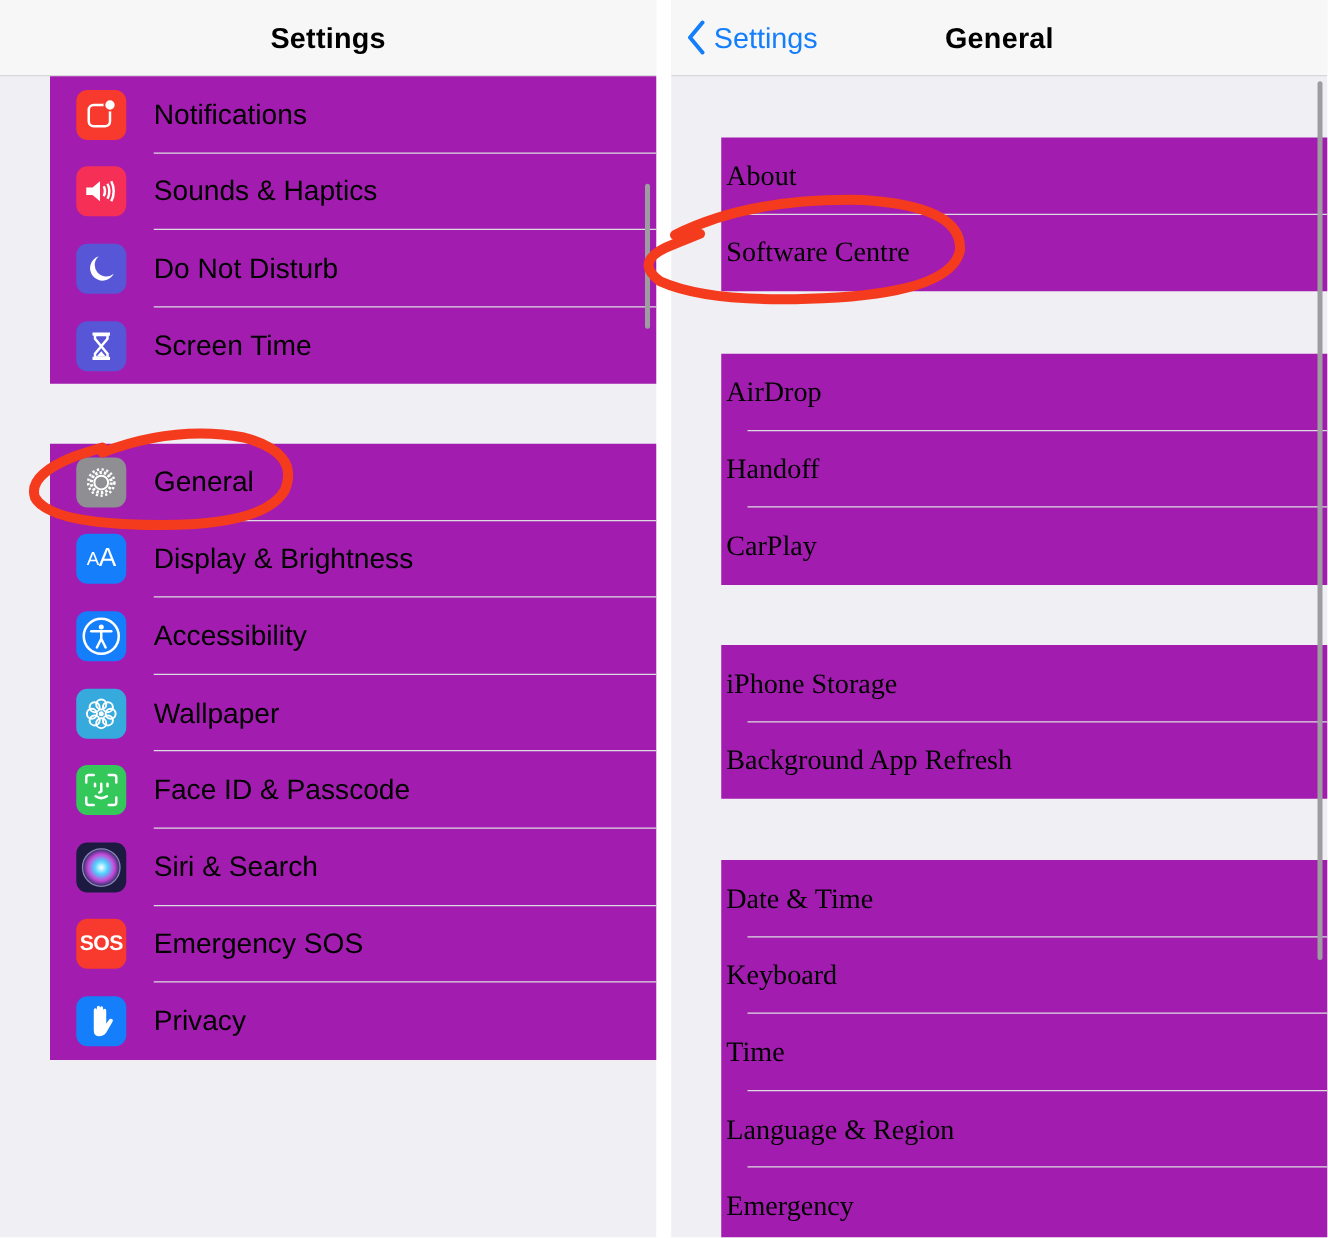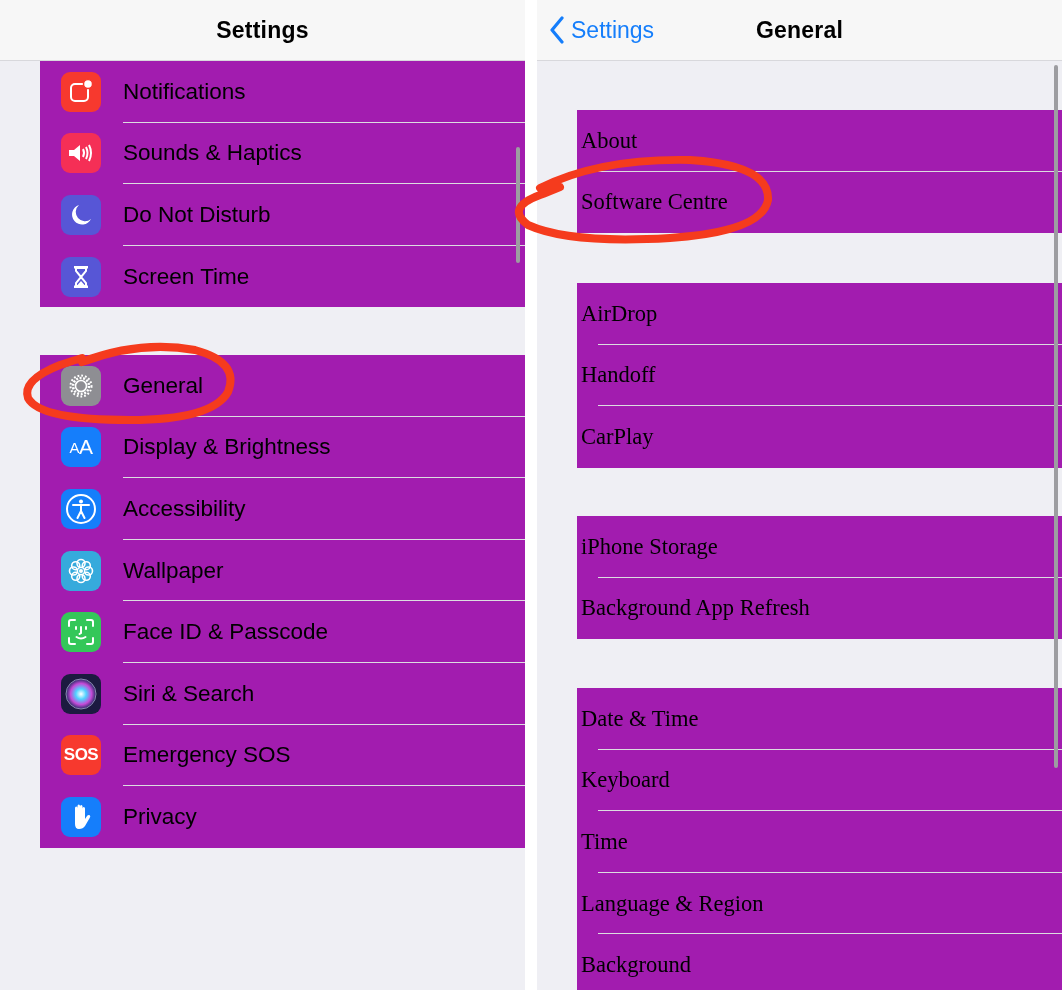--- a/index.html
+++ b/index.html
@@ -335,21 +335,21 @@
       <div class="sep"></div>
     </div>
     <div class="row">
       <span class="label">Language &amp; Region</span>
       <svg class="chev" viewBox="0 0 12 20">
           <path d="M2 2 L10 10 L2 18" fill="none" stroke="#c4c4c7" stroke-width="2.2"></path>
         </svg>
       <div class="sep"></div>
     </div>
     <div class="row">
-      <span class="label">Background</span>
+      <span class="label">Emergency</span>
       <svg class="chev" viewBox="0 0 12 20">
           <path d="M2 2 L10 10 L2 18" fill="none" stroke="#c4c4c7" stroke-width="2.2"></path>
         </svg>
 
     </div>
   </div>
 
   <div class="scroll-ind" style="left:517px; top:65px; height:703px;"></div>
 </div>
 

